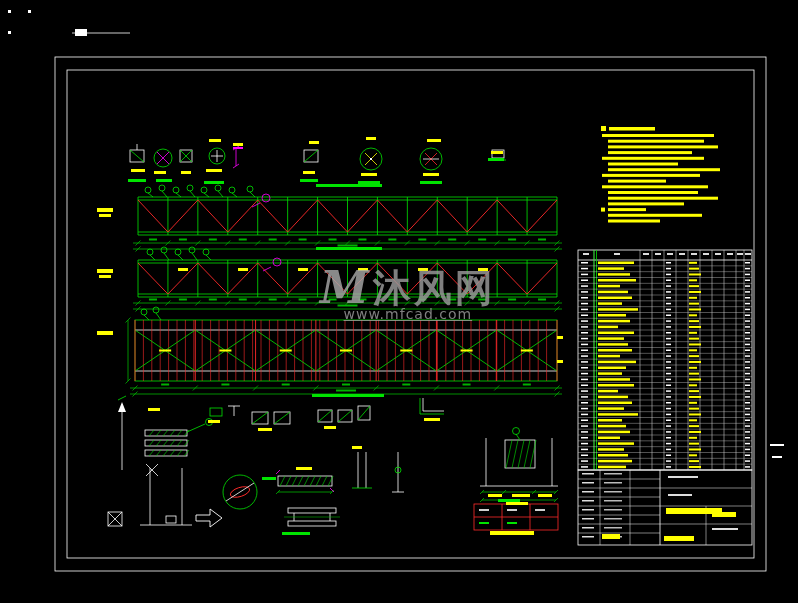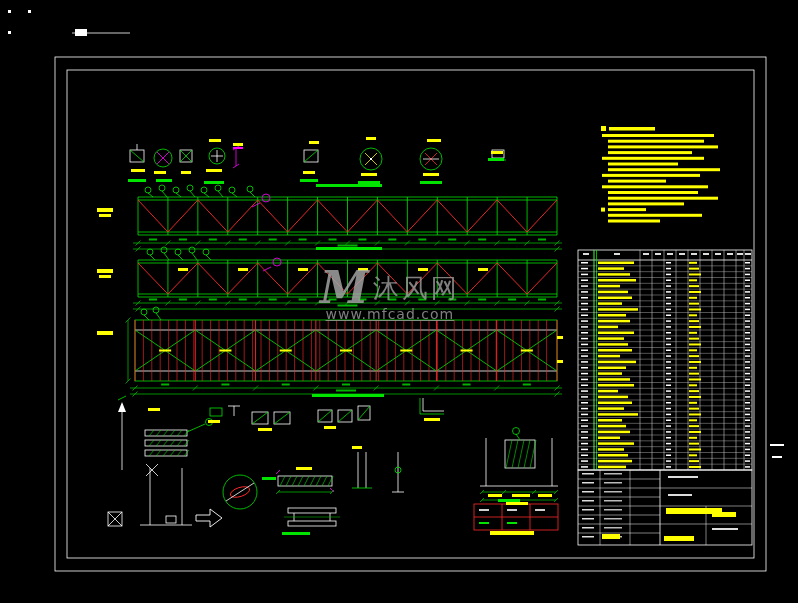--- a/index.html
+++ b/index.html
@@ -4,21 +4,21 @@
 <style>
   html,body{margin:0;padding:0;background:#000;}
   #canvas{position:relative;width:798px;height:603px;background:#000;overflow:hidden;
           font-family:"DejaVu Sans",sans-serif;}
   #dwg{position:absolute;left:0;top:0;}
   .watermark{position:absolute;left:320px;top:268px;z-index:5;color:#9c9c9c;opacity:.82;
              text-align:center;pointer-events:none;}
   .wm-row{display:flex;align-items:center;justify-content:center;}
   .wm-logo{font-family:"DejaVu Serif",serif;font-style:italic;font-weight:bold;
            font-size:44px;line-height:40px;margin-right:4px;color:#a8a8a8;}
-  .wm-brand{font-size:26px;font-weight:normal;letter-spacing:3px;line-height:38px;}
+  .wm-brand{font-size:38px;font-weight:bold;letter-spacing:3px;line-height:38px;}
   .wm-url{font-size:14px;letter-spacing:1px;margin-top:-2px;text-decoration:underline;}
 </style>
 </head>
 <body>
 
 <div id="canvas">
   <svg id="dwg" width="798" height="603" viewBox="0 0 798 603">
       <g>
         <rect x="55" y="57" width="711" height="514" fill="none" stroke="#ffffff" stroke-width="0.8"></rect>
         <rect x="67" y="70" width="687" height="488" fill="none" stroke="#ffffff" stroke-width="0.8"></rect>

